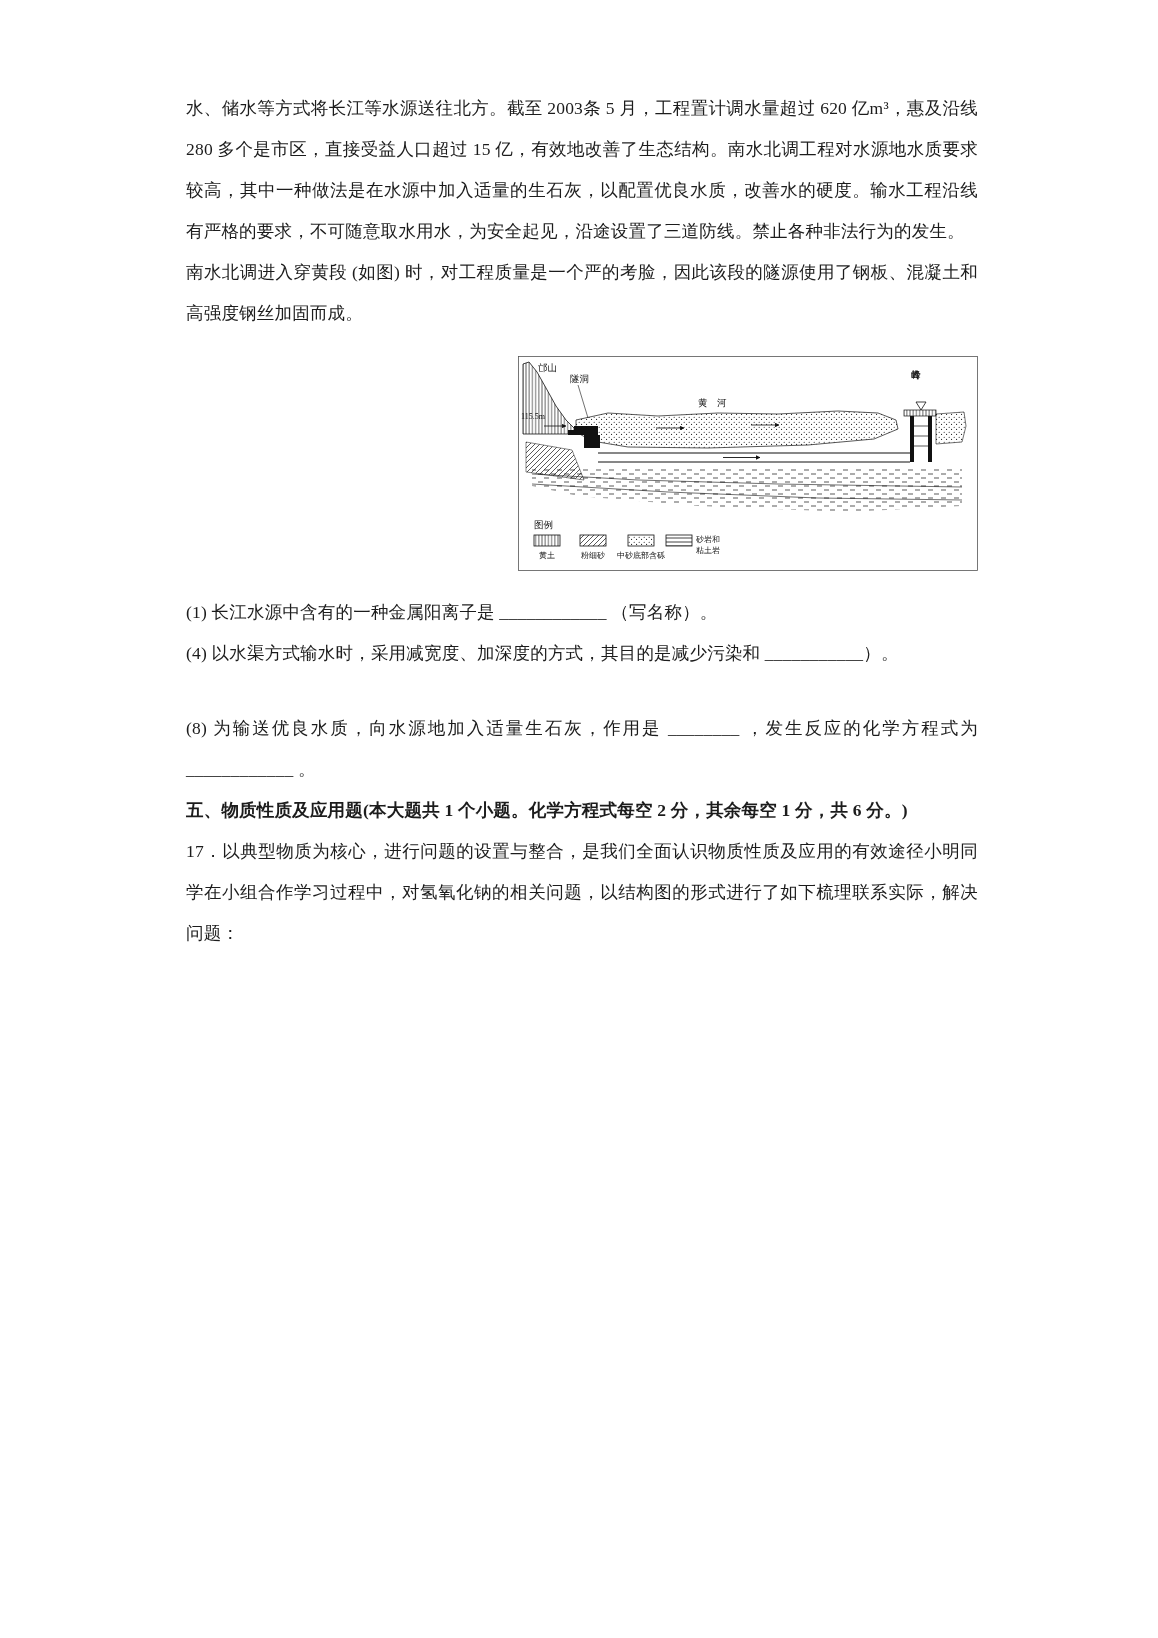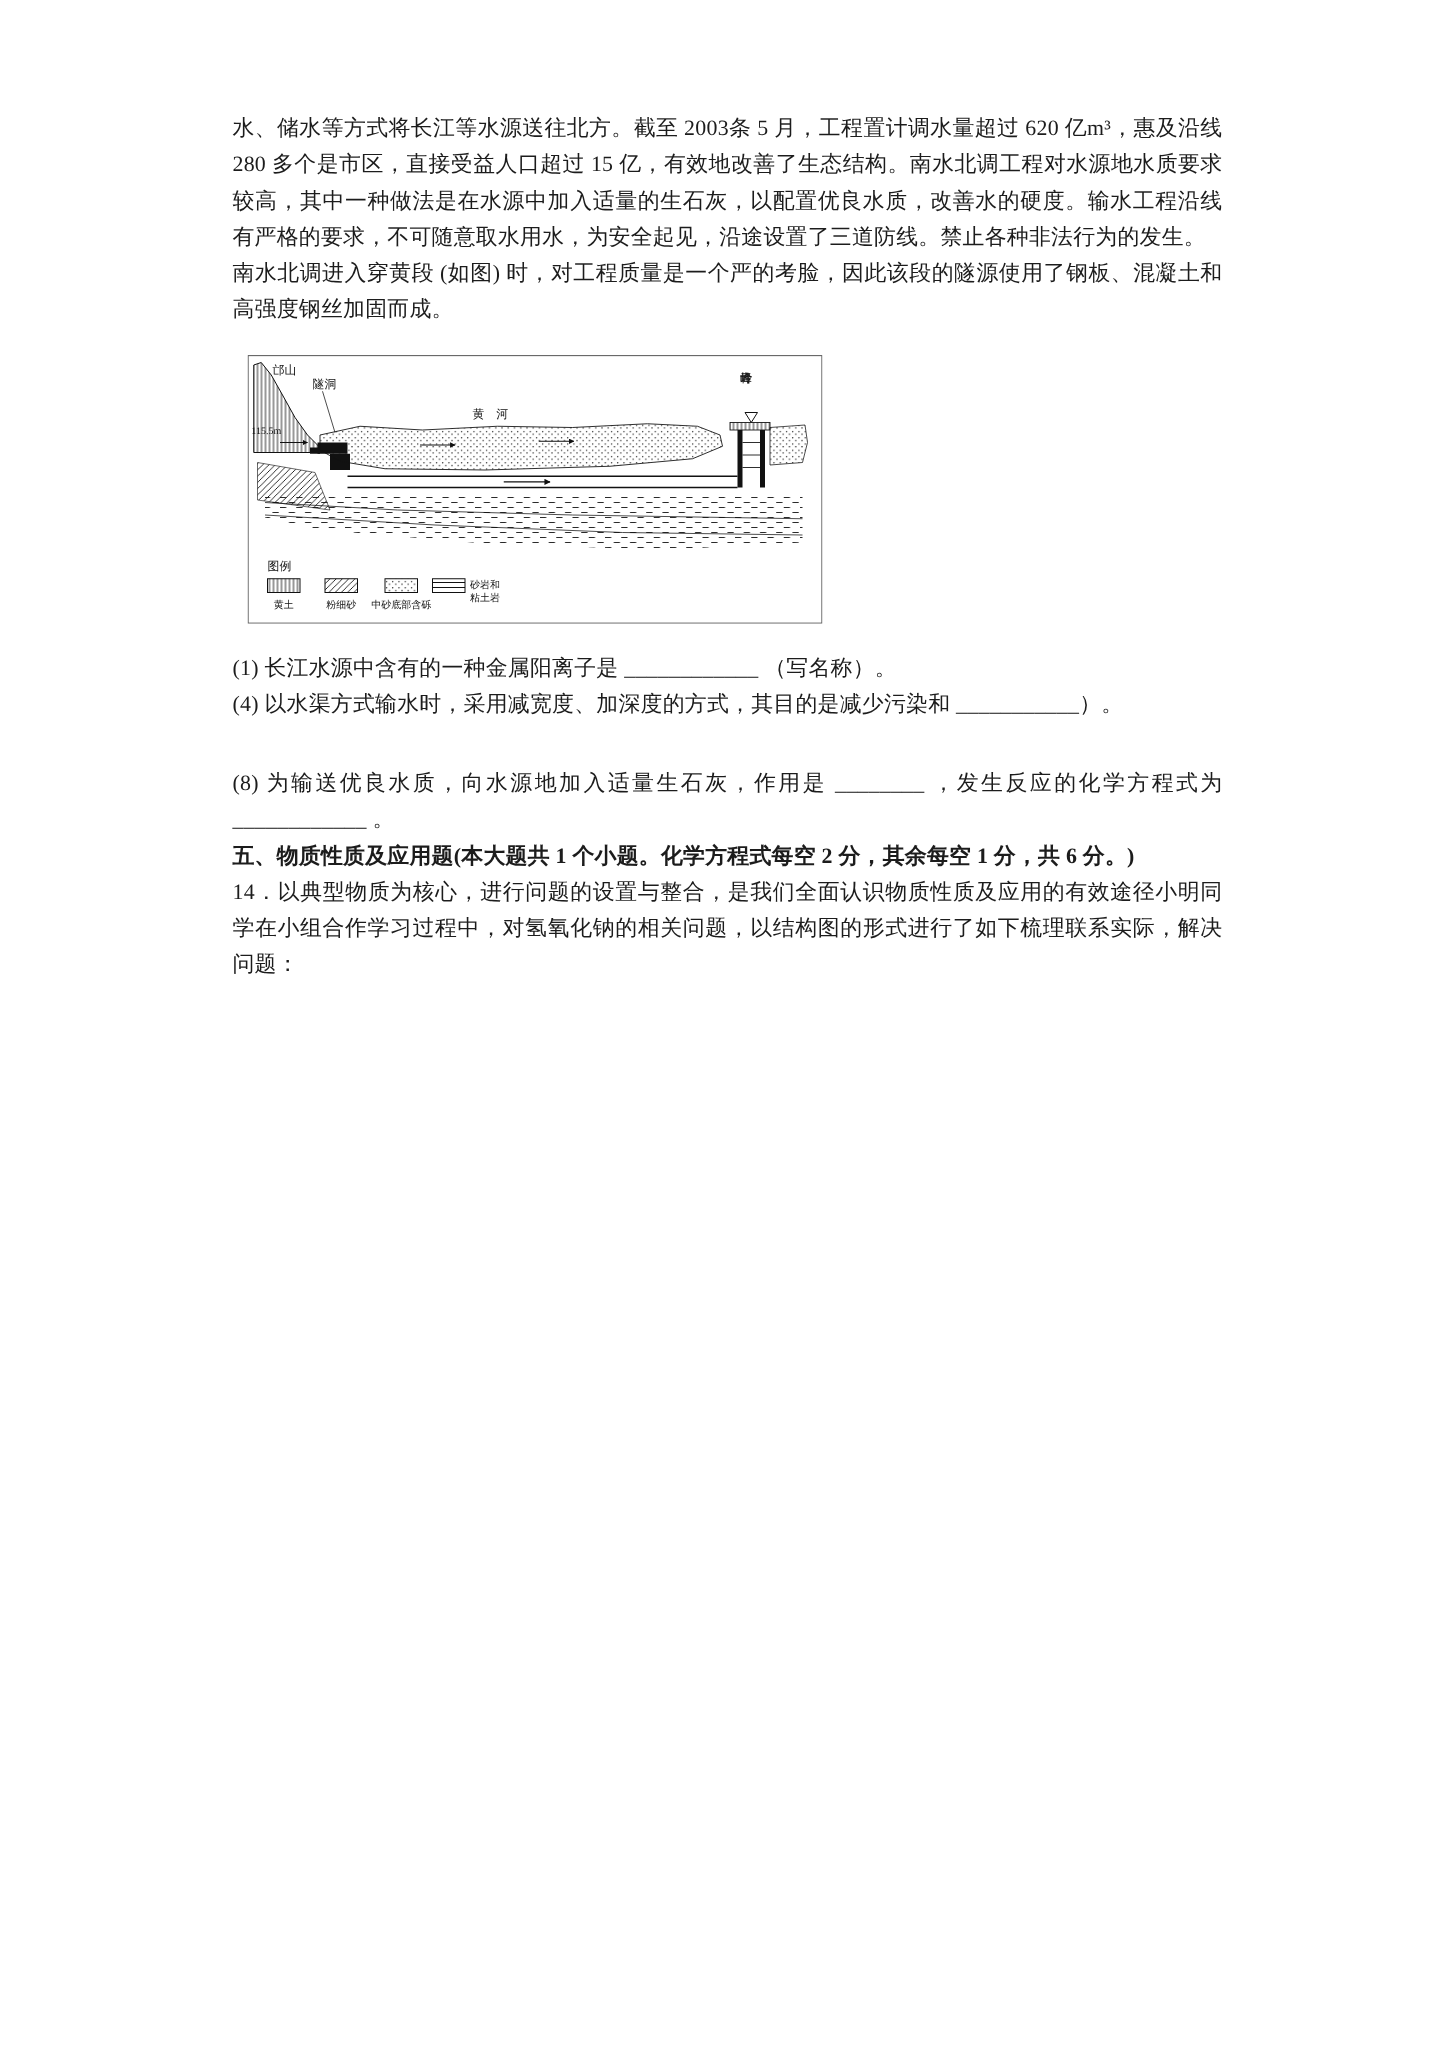--- a/index.html
+++ b/index.html
@@ -6,27 +6,27 @@
   body {
     width: 1158px; height: 1638px; position: relative;
     font-family: "Liberation Serif", "DejaVu Serif", serif;
     color: #1c1c1c;
   }
   .content {
     position: absolute; left: 186px; top: 88px; width: 792px;
     font-size: 17.5px;
   }
   .content p {
-    margin: 0; line-height: 29px; text-align: justify;
+    margin: 0; line-height: 41px; text-align: justify;
     letter-spacing: 0.2px;
     font-family: Liberation Serif, serif;
   }
   p.section-head { font-weight: bold; }
   p.gap-top { margin-top: 34px; }
-  figure.diagram { margin: 22px 0 16px 12px; padding: 0; }
+  figure.diagram { margin: 22px 0 16px 12px; padding: 0; text-align: right; }
   svg .st  { font-size: 9.5px; fill: #111; font-family: "Liberation Serif", "DejaVu Serif", serif; }
   svg .st-sm { font-size: 8px; fill: #111; font-family: "Liberation Serif", "DejaVu Serif", serif; }
   svg .vert { writing-mode: vertical-rl; text-orientation: upright; }
   svg .frame { fill: none; stroke: #555; stroke-width: 0.8; }
 </style>
 </head>
 <body>
 
 <div class="content">
 
@@ -117,15 +117,15 @@
         <text class="st-sm" x="178" y="186">砂岩和</text>
         <text class="st-sm" x="178" y="197">粘土岩</text>
       </g>
     </svg>
   </figure>
 
   <p>(1) 长江水源中含有的一种金属阳离子是 ____________  （写名称）。</p>
   <p>(4) 以水渠方式输水时，采用减宽度、加深度的方式，其目的是减少污染和  ___________）。</p>
   <p class="gap-top">(8) 为输送优良水质，向水源地加入适量生石灰，作用是 ________ ，发生反应的化学方程式为____________ 。</p>
   <p class="section-head">五、物质性质及应用题(本大题共 1 个小题。化学方程式每空 2 分，其余每空 1 分，共 6 分。)</p>
-  <p>14．以典型物质为核心，进行问题的设置与整合，是我们全面认识物质性质及应用的有效途径小明同学在小组合作学习过程中，对氢氧化钠的相关问题，以结构图的形式进行了如下梳理联系实际，解决问题：</p>
+  <p>17．以典型物质为核心，进行问题的设置与整合，是我们全面认识物质性质及应用的有效途径小明同学在小组合作学习过程中，对氢氧化钠的相关问题，以结构图的形式进行了如下梳理联系实际，解决问题：</p>
 
 </div>
 
 </body></html>

